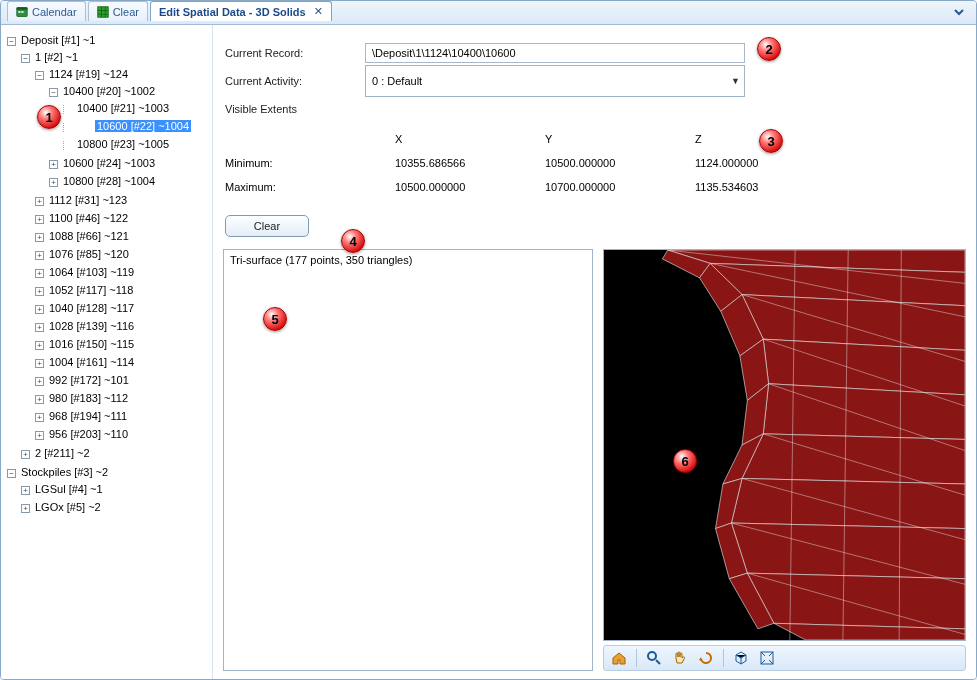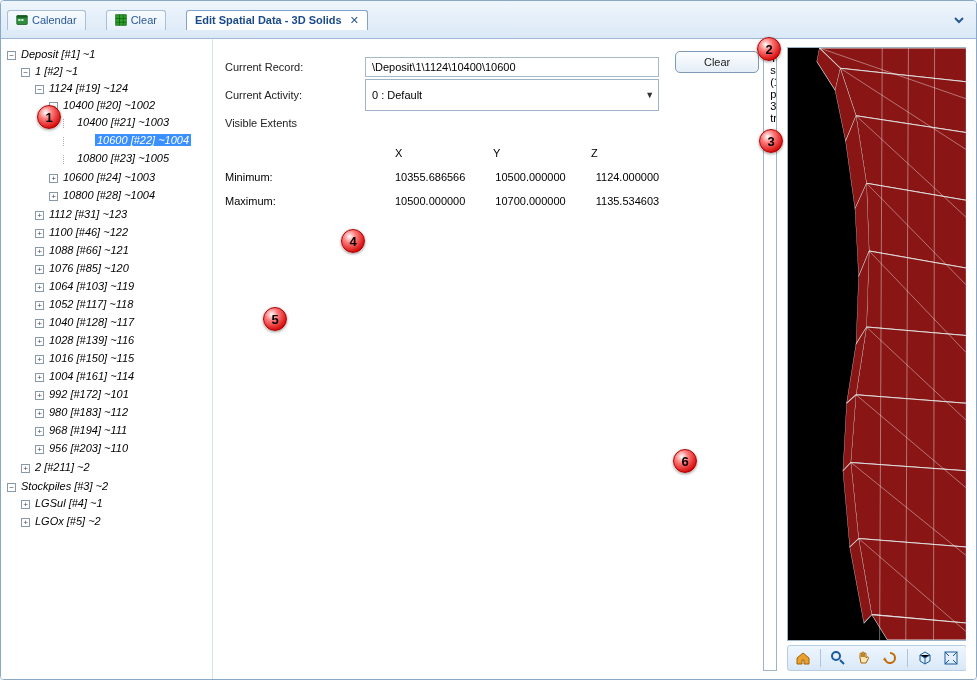--- a/index.html
+++ b/index.html
@@ -5,23 +5,23 @@
   * { box-sizing: border-box; font-family: "Segoe UI", Tahoma, sans-serif; font-size: 11px; }
   body { margin: 0; padding: 0; background: #fff; }
   .window {
     width: 977px; height: 680px; margin: 0;
     background: linear-gradient(#fdfeff, #eaf3fb);
     border: 1px solid #88a8c8; border-radius: 4px;
     display: flex; flex-direction: column; overflow: hidden;
     box-shadow: 0 2px 6px rgba(0,0,0,.15);
   }
   .tabbar {
-    height: 38px; display: flex; align-items: center;
+    height: 24px; display: flex; align-items: flex-start;
     padding: 0 6px; background: linear-gradient(#eef5fc,#dbe9f7);
-    border-bottom: 1px solid #9fb9d6; gap: 20px;
+    border-bottom: 1px solid #9fb9d6; gap: 2px;
   }
   .tab {
     display: inline-flex; align-items: center; gap: 4px;
     padding: 2px 8px; height: 20px;
     background: linear-gradient(#f7fbff,#e7f0fa);
     border: 1px solid #a8bfd6; border-bottom: none;
     border-radius: 3px 3px 0 0; color: #2a5a93; cursor: pointer;
   }
   .tab.active {
     background: #fff; font-weight: bold; color: #1a4a88;
@@ -32,34 +32,34 @@
   .tabbar-spacer { flex: 1; }
   .tabbar-menu { width: 14px; height: 14px; margin: 4px 4px 4px 0; cursor:pointer; }
 
   .body { flex: 1; display: flex; overflow: hidden; background:#fff; }
   .tree {
     width: 212px; border-right: 1px solid #d6e2ef;
     padding: 6px 2px 6px 2px; overflow: auto; background:#fff;
   }
   .tree ul { list-style:none; margin:0; padding-left: 14px; }
   .tree > ul { padding-left: 4px; }
-  .node { white-space: nowrap; line-height: 16px; padding: 1px 0; position:relative;font-style:italic;}
+  .node { white-space: nowrap; line-height: 16px; padding: 1px 0; position:relative;}
   .expander {
     display:inline-block; width:9px; height:9px;
     border:1px solid #8899aa; background:#fff; color:#445; text-align:center;
     font-size:8px; line-height:8px; margin-right:3px; vertical-align:middle; cursor:pointer;
   }
   .expander::before { content:"−"; }
   .expander.collapsed::before { content:"+"; }
   .dots { display:inline-block; width:9px; height:9px; margin-right:3px;
     vertical-align:middle; border-left:1px dotted #aaa; }
   .node-label { padding: 0 2px; cursor:pointer; }
   .node-label.selected { background:#3a90ff; color:#fff;margin-left:20px; }
 
-  .main { flex:1; padding: 8px 10px 8px 10px; display:flex; flex-direction:row; gap:4px; overflow:hidden;}
+  .main { flex:1; padding: 8px 10px 8px 10px; display:flex; flex-direction:column; gap:10px; overflow:hidden;}
   .form { padding: 6px 10px 2px 2px; }
   .formrow { display:flex; align-items:center; height:28px; }
   .formrow .lbl { width: 140px; color:#222; }
   .text-input {
     flex:1; max-width: 380px; height:20px; border:1px solid #a8b8c8; padding:2px 6px;
     background:#fff;
   }
   .combo {
     flex:1; max-width: 380px; height:32px; border:1px solid #9fb3c9;
     display:flex; align-items:center; padding:0 4px 0 6px; background:#fff; justify-content:space-between;

